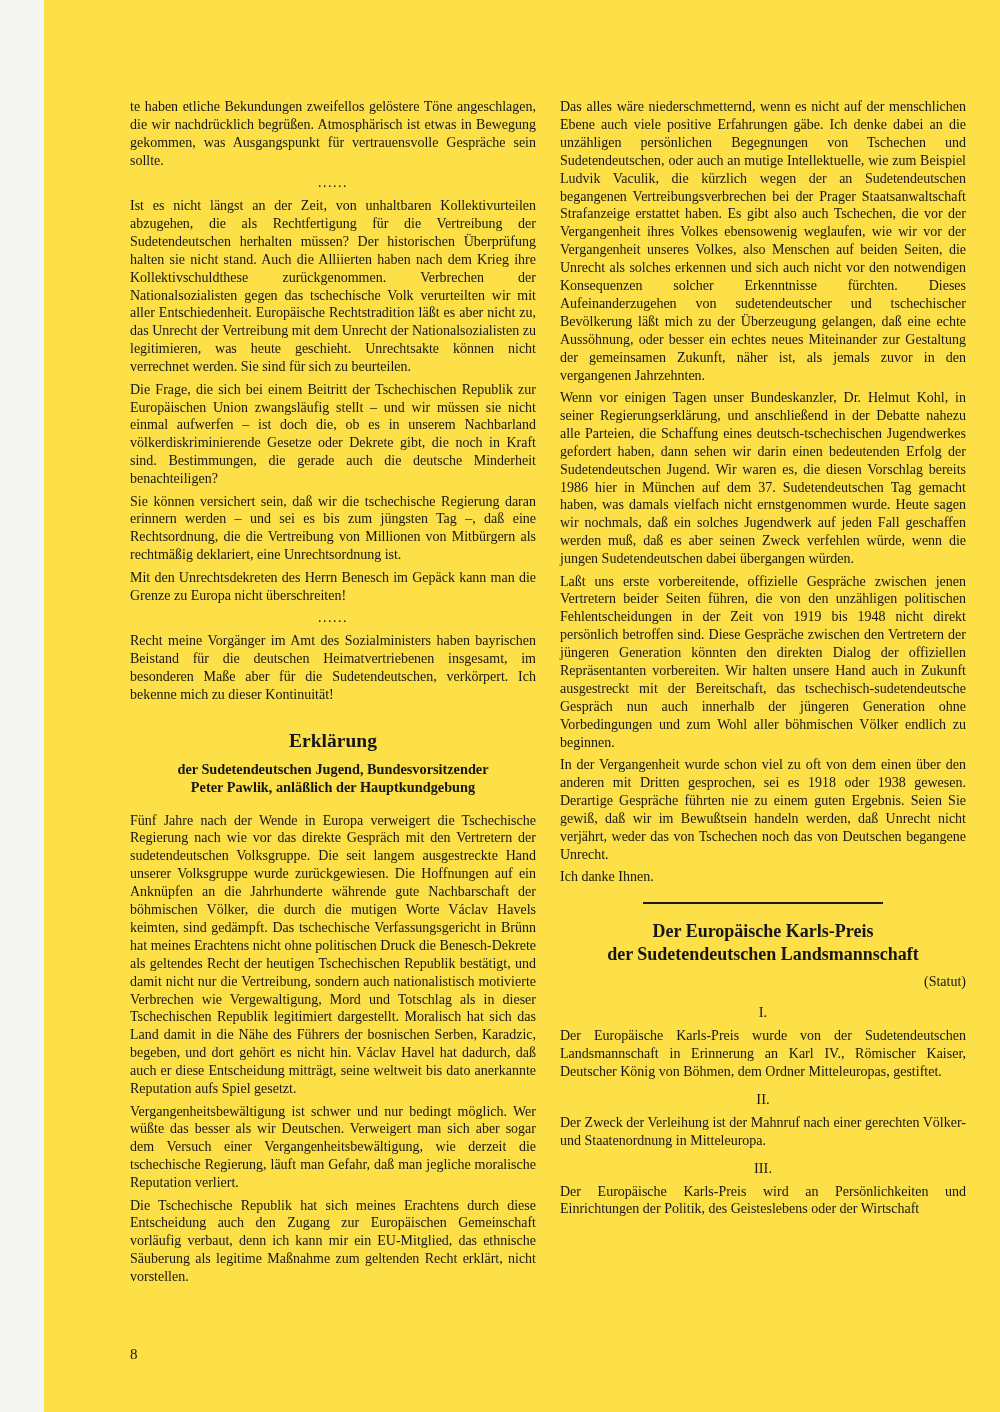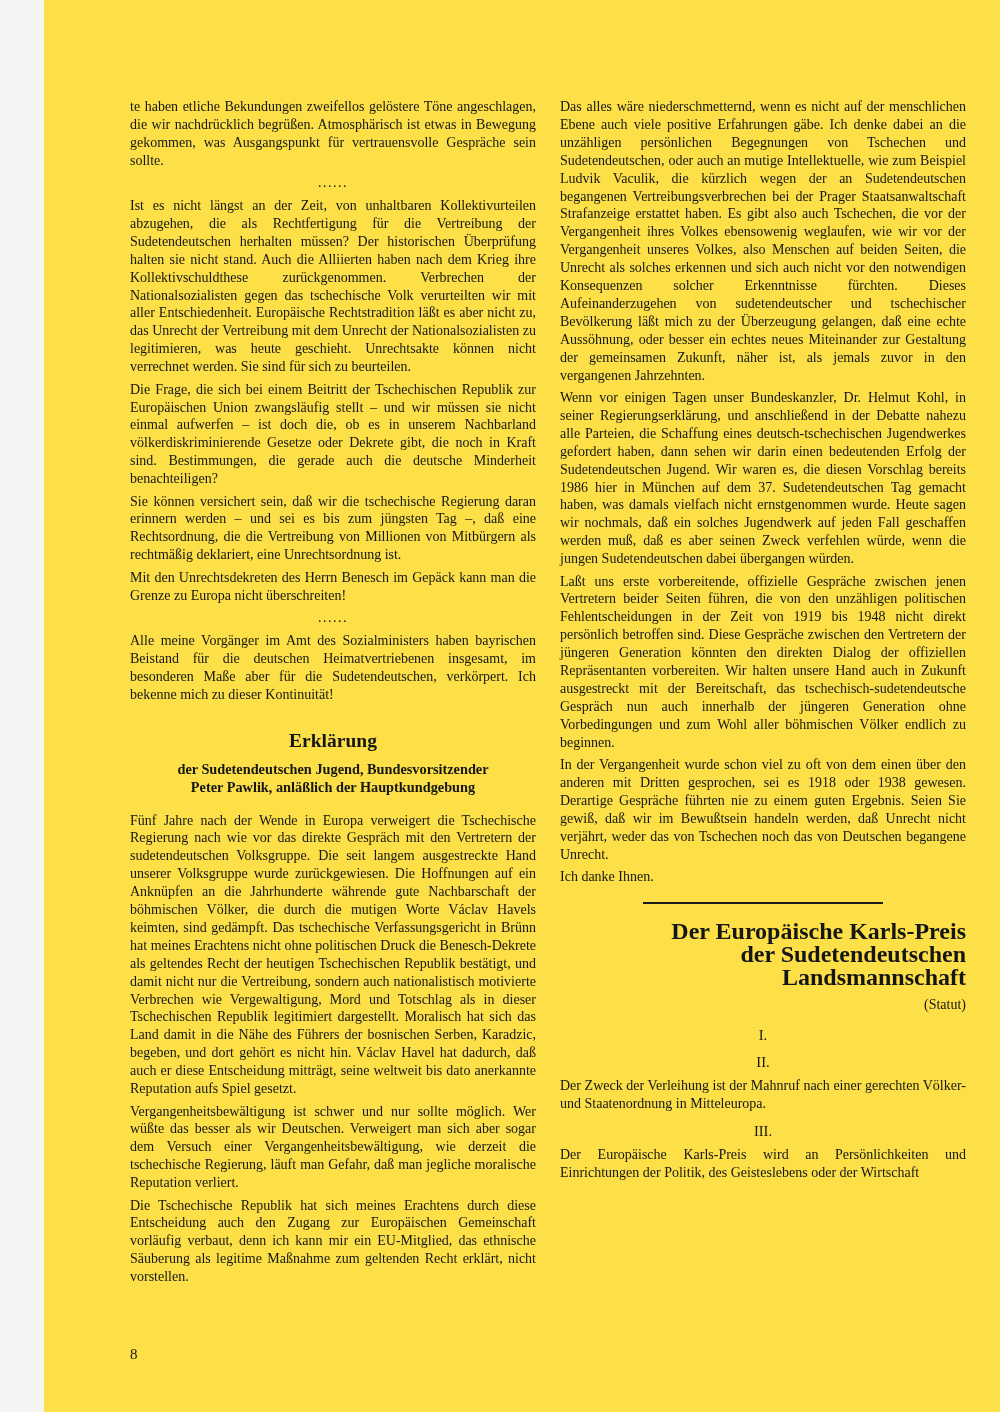--- a/index.html
+++ b/index.html
@@ -39,70 +39,71 @@
   }
   .subtitle {
     font-size: 14.3px; font-weight: bold; text-align: center;
     line-height: 18px; margin: 0 0 16px 0;
   }
   .rule {
     border: 0; border-top: 2px solid #1a1a1a;
     width: 240px; margin: 16px auto 0 auto;
   }
   .karl-title {
-    font-size: 24px; font-weight: bold; text-align: right;
+    font-size: 18px; font-weight: bold; text-align: center;
     line-height: 23px; margin: 16px 0 8px 0;
   }
   .statut { font-size: 14px; text-align: right; margin: 0 0 14px 0; }
   .numeral { font-size: 14.5px; text-align: center; margin: 10px 0 6px 0; }
   .page-number { position: absolute; left: 86px; top: 1346px; font-size: 15px; }
 </style>
 </head>
 <body>
 
 <div class="page">
   <div class="columns">
 
     <div class="col">
       <p class="body">te haben etliche Bekundungen zweifellos gelöstere Töne angeschlagen, die wir nachdrücklich begrüßen. Atmosphärisch ist etwas in Bewegung gekommen, was Ausgangspunkt für vertrauensvolle Gespräche sein sollte.</p>
       <div class="dots">......</div>
       <p class="body">Ist es nicht längst an der Zeit, von unhaltbaren Kollektivurteilen abzugehen, die als Rechtfertigung für die Vertreibung der Sudetendeutschen herhalten müssen? Der historischen Überprüfung halten sie nicht stand. Auch die Alliierten haben nach dem Krieg ihre Kollektivschuldthese zurückgenommen. Verbrechen der Nationalsozialisten gegen das tschechische Volk verurteilten wir mit aller Entschiedenheit. Europäische Rechtstradition läßt es aber nicht zu, das Unrecht der Vertreibung mit dem Unrecht der Nationalsozialisten zu legitimieren, was heute geschieht. Unrechtsakte können nicht verrechnet werden. Sie sind für sich zu beurteilen.</p>
       <p class="body">Die Frage, die sich bei einem Beitritt der Tschechischen Republik zur Europäischen Union zwangsläufig stellt – und wir müssen sie nicht einmal aufwerfen – ist doch die, ob es in unserem Nachbarland völkerdiskriminierende Gesetze oder Dekrete gibt, die noch in Kraft sind. Bestimmungen, die gerade auch die deutsche Minderheit benachteiligen?</p>
       <p class="body">Sie können versichert sein, daß wir die tschechische Regierung daran erinnern werden – und sei es bis zum jüngsten Tag –, daß eine Rechtsordnung, die die Vertreibung von Millionen von Mitbürgern als rechtmäßig deklariert, eine Unrechtsordnung ist.</p>
       <p class="body">Mit den Unrechtsdekreten des Herrn Benesch im Gepäck kann man die Grenze zu Europa nicht überschreiten!</p>
       <div class="dots">......</div>
-      <p class="body">Alle meine Vorgänger im Amt des Sozialministers haben bayrischen Beistand für die deutschen Heimatvertriebenen insgesamt, im besonderen Maße aber für die Sudetendeutschen, verkörpert. Ich bekenne mich zu dieser Kontinuität!</p>
+      <p class="body">Recht meine Vorgänger im Amt des Sozialministers haben bayrischen Beistand für die deutschen Heimatvertriebenen insgesamt, im besonderen Maße aber für die Sudetendeutschen, verkörpert. Ich bekenne mich zu dieser Kontinuität!</p>
 
       <div class="h-erklaerung">Erklärung</div>
       <div class="subtitle">
         <div>der Sudetendeutschen Jugend, Bundesvorsitzender</div>
         <div>Peter Pawlik, anläßlich der Hauptkundgebung</div>
       </div>
 
       <p class="body">Fünf Jahre nach der Wende in Europa verweigert die Tschechische Regierung nach wie vor das direkte Gespräch mit den Vertretern der sudetendeutschen Volksgruppe. Die seit langem ausgestreckte Hand unserer Volksgruppe wurde zurückgewiesen. Die Hoffnungen auf ein Anknüpfen an die Jahrhunderte währende gute Nachbarschaft der böhmischen Völker, die durch die mutigen Worte Václav Havels keimten, sind gedämpft. Das tschechische Verfassungsgericht in Brünn hat meines Erachtens nicht ohne politischen Druck die Benesch-Dekrete als geltendes Recht der heutigen Tschechischen Republik bestätigt, und damit nicht nur die Vertreibung, sondern auch nationalistisch motivierte Verbrechen wie Vergewaltigung, Mord und Totschlag als in dieser Tschechischen Republik legitimiert dargestellt. Moralisch hat sich das Land damit in die Nähe des Führers der bosnischen Serben, Karadzic, begeben, und dort gehört es nicht hin. Václav Havel hat dadurch, daß auch er diese Entscheidung mitträgt, seine weltweit bis dato anerkannte Reputation aufs Spiel gesetzt.</p>
-      <p class="body">Vergangenheitsbewältigung ist schwer und nur sollte möglich. Wer wüßte das besser als wir Deutschen. Verweigert man sich aber sogar dem Versuch einer Vergangenheitsbewältigung, wie derzeit die tschechische Regierung, läuft man Gefahr, daß man jegliche moralische Reputation verliert.</p>
+      <p class="body">Vergangenheitsbewältigung ist schwer und nur bedingt möglich. Wer wüßte das besser als wir Deutschen. Verweigert man sich aber sogar dem Versuch einer Vergangenheitsbewältigung, wie derzeit die tschechische Regierung, läuft man Gefahr, daß man jegliche moralische Reputation verliert.</p>
       <p class="body">Die Tschechische Republik hat sich meines Erachtens durch diese Entscheidung auch den Zugang zur Europäischen Gemeinschaft vorläufig verbaut, denn ich kann mir ein EU-Mitglied, das ethnische Säuberung als legitime Maßnahme zum geltenden Recht erklärt, nicht vorstellen.</p>
     </div>
 
     <div class="col">
       <p class="body">Das alles wäre niederschmetternd, wenn es nicht auf der menschlichen Ebene auch viele positive Erfahrungen gäbe. Ich denke dabei an die unzähligen persönlichen Begegnungen von Tschechen und Sudetendeutschen, oder auch an mutige Intellektuelle, wie zum Beispiel Ludvik Vaculik, die kürzlich wegen der an Sudetendeutschen begangenen Vertreibungsverbrechen bei der Prager Staatsanwaltschaft Strafanzeige erstattet haben. Es gibt also auch Tschechen, die vor der Vergangenheit ihres Volkes ebensowenig weglaufen, wie wir vor der Vergangenheit unseres Volkes, also Menschen auf beiden Seiten, die Unrecht als solches erkennen und sich auch nicht vor den notwendigen Konsequenzen solcher Erkenntnisse fürchten. Dieses Aufeinanderzugehen von sudetendeutscher und tschechischer Bevölkerung läßt mich zu der Überzeugung gelangen, daß eine echte Aussöhnung, oder besser ein echtes neues Miteinander zur Gestaltung der gemeinsamen Zukunft, näher ist, als jemals zuvor in den vergangenen Jahrzehnten.</p>
       <p class="body">Wenn vor einigen Tagen unser Bundeskanzler, Dr. Helmut Kohl, in seiner Regierungserklärung, und anschließend in der Debatte nahezu alle Parteien, die Schaffung eines deutsch-tschechischen Jugendwerkes gefordert haben, dann sehen wir darin einen bedeutenden Erfolg der Sudetendeutschen Jugend. Wir waren es, die diesen Vorschlag bereits 1986 hier in München auf dem 37. Sudetendeutschen Tag gemacht haben, was damals vielfach nicht ernstgenommen wurde. Heute sagen wir nochmals, daß ein solches Jugendwerk auf jeden Fall geschaffen werden muß, daß es aber seinen Zweck verfehlen würde, wenn die jungen Sudetendeutschen dabei übergangen würden.</p>
       <p class="body">Laßt uns erste vorbereitende, offizielle Gespräche zwischen jenen Vertretern beider Seiten führen, die von den unzähligen politischen Fehlentscheidungen in der Zeit von 1919 bis 1948 nicht direkt persönlich betroffen sind. Diese Gespräche zwischen den Vertretern der jüngeren Generation könnten den direkten Dialog der offiziellen Repräsentanten vorbereiten. Wir halten unsere Hand auch in Zukunft ausgestreckt mit der Bereitschaft, das tschechisch-sudetendeutsche Gespräch nun auch innerhalb der jüngeren Generation ohne Vorbedingungen und zum Wohl aller böhmischen Völker endlich zu beginnen.</p>
       <p class="body">In der Vergangenheit wurde schon viel zu oft von dem einen über den anderen mit Dritten gesprochen, sei es 1918 oder 1938 gewesen. Derartige Gespräche führten nie zu einem guten Ergebnis. Seien Sie gewiß, daß wir im Bewußtsein handeln werden, daß Unrecht nicht verjährt, weder das von Tschechen noch das von Deutschen begangene Unrecht.</p>
       <p class="body">Ich danke Ihnen.</p>
 
       <div class="rule"></div>
 
       <div class="karl-title">
         <div>Der Europäische Karls-Preis</div>
         <div>der Sudetendeutschen Landsmannschaft</div>
       </div>
       <div class="statut">(Statut)</div>
 
       <div class="numeral">I.</div>
+      <p class="body">Der Europäische Karls-Preis wurde von der Sudetendeutschen Landsmannschaft in Erinnerung an Karl IV., Römischer Kaiser, Deutscher König von Böhmen, dem Ordner Mitteleuropas, gestiftet.</p>
 
       <div class="numeral">II.</div>
       <p class="body">Der Zweck der Verleihung ist der Mahnruf nach einer gerechten Völker- und Staatenordnung in Mitteleuropa.</p>
 
       <div class="numeral">III.</div>
       <p class="body">Der Europäische Karls-Preis wird an Persönlichkeiten und Einrichtungen der Politik, des Geisteslebens oder der Wirtschaft</p>
     </div>
 
   </div>
 

